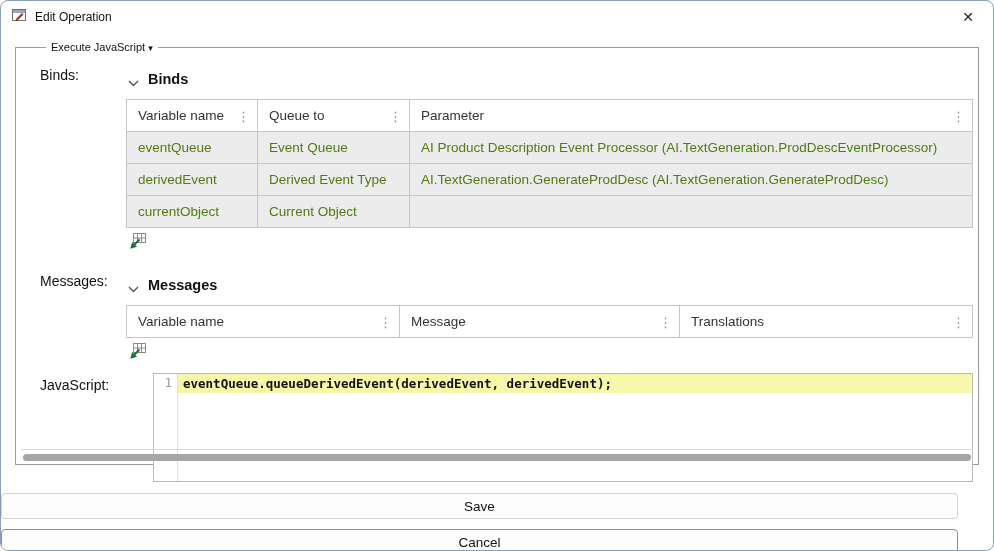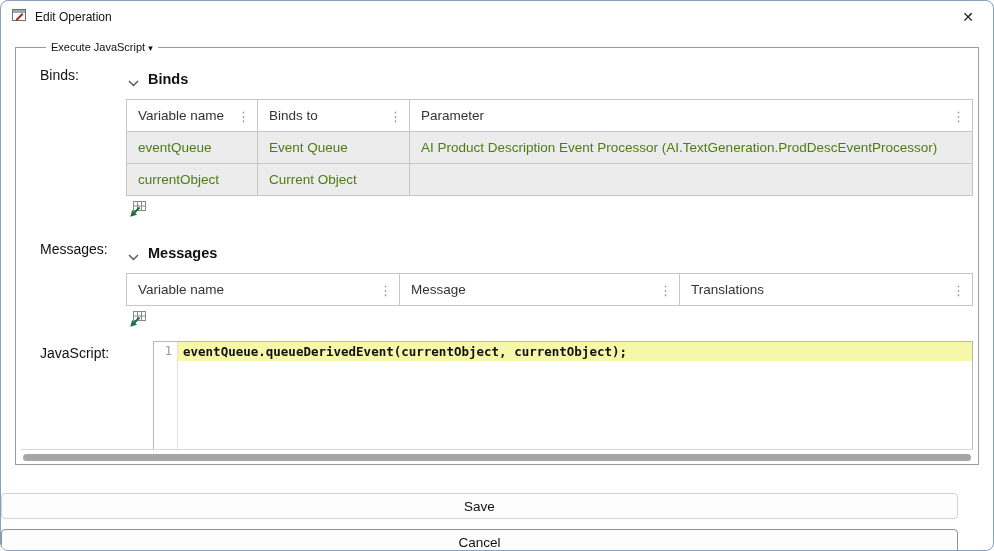--- a/index.html
+++ b/index.html
@@ -187,29 +187,34 @@
         </div>
         <table class="grid">
           <colgroup>
               <col style="width:131px">
               <col style="width:152px">
               <col>
             </colgroup>
           <thead>
             <tr>
               <th><span>Variable name</span><span class="kebab">⋮</span></th>
-              <th><span>Binds to</span><span class="kebab">⋮</span></th>
+              <th><span>Queue to</span><span class="kebab">⋮</span></th>
               <th><span>Parameter</span><span class="kebab">⋮</span></th>
             </tr>
           </thead>
           <tbody>
             <tr>
               <td>eventQueue</td>
               <td>Event Queue</td>
               <td>AI Product Description Event Processor (AI.TextGeneration.ProdDescEventProcessor)</td>
+            </tr>
+            <tr>
+              <td>derivedEvent</td>
+              <td>Derived Event Type</td>
+              <td>AI.TextGeneration.GenerateProdDesc (AI.TextGeneration.GenerateProdDesc)</td>
             </tr>
             <tr>
               <td>currentObject</td>
               <td>Current Object</td>
               <td></td>
             </tr>
           </tbody>
         </table>
         <span class="add-icon">
           <svg width="18" height="18" viewBox="0 0 18 18">
@@ -263,21 +268,21 @@
     </div>
 
     <div class="section js-gap">
       <div class="label-col">JavaScript:</div>
       <div class="content-col">
         <div class="code-editor">
           <div class="gutter">
             <div>1</div>
           </div>
           <div class="code-area">
-            <div class="code-line active">eventQueue.queueDerivedEvent(currentObject, currentObject);</div>
+            <div class="code-line active">eventQueue.queueDerivedEvent(derivedEvent, derivedEvent);</div>
           </div>
         </div>
       </div>
     </div>
 
     <div class="hscroll">
       <div class="hthumb"></div>
     </div>
   </fieldset>
 

